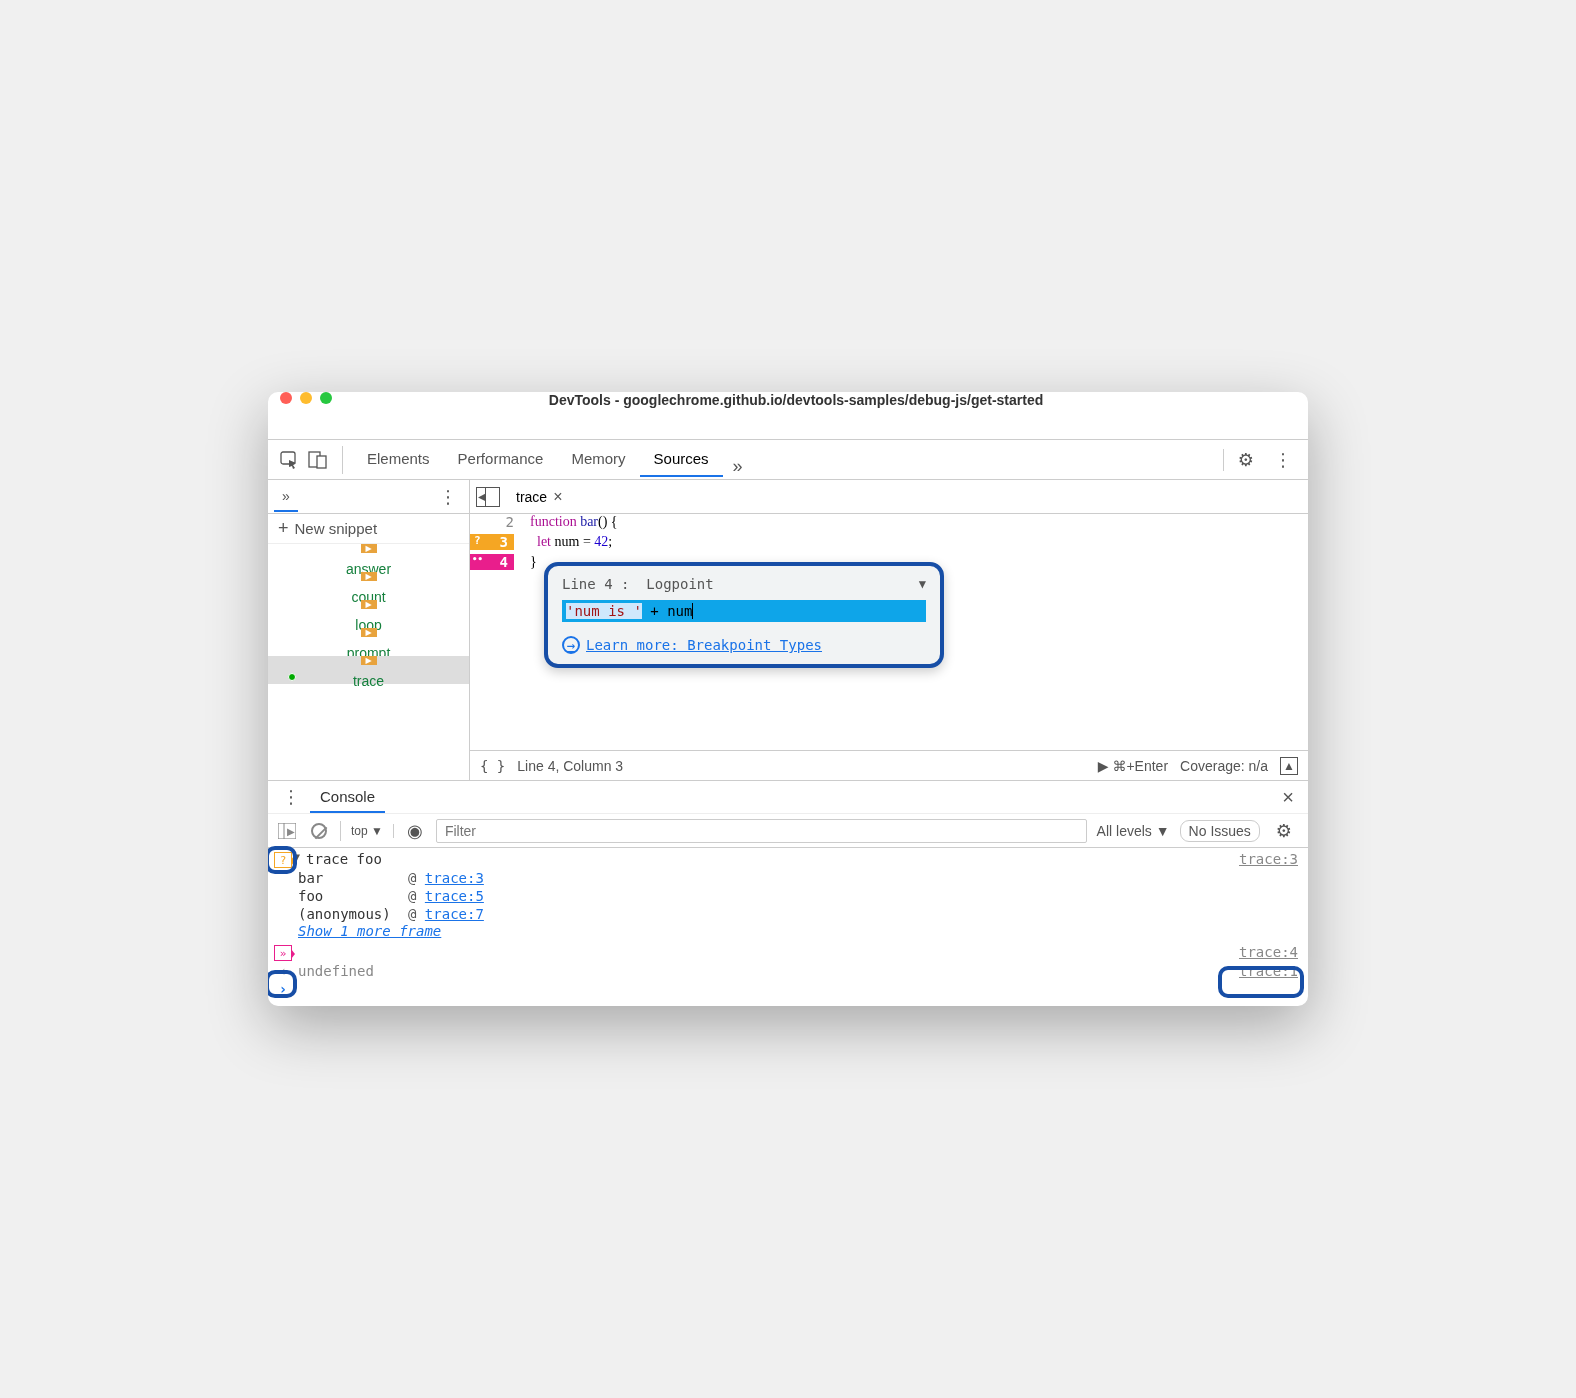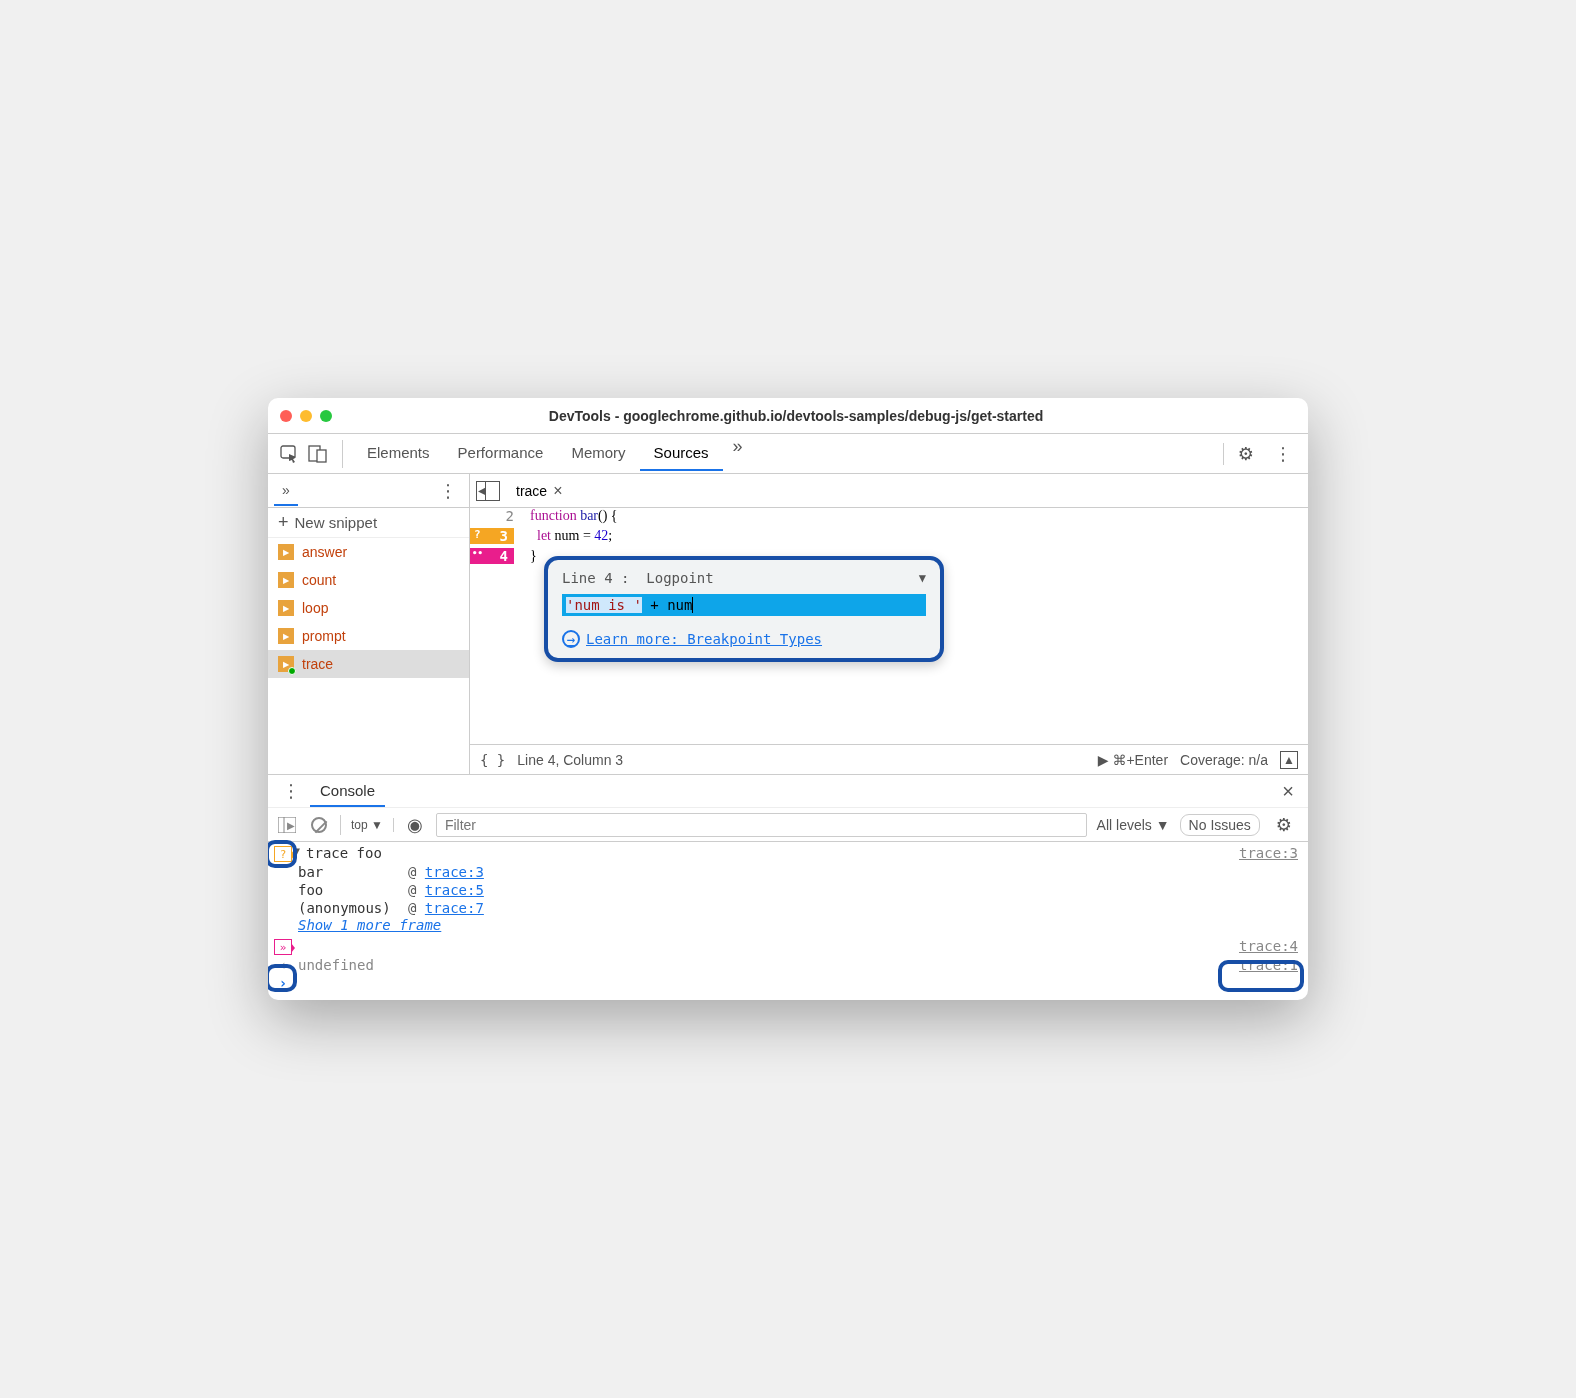--- a/index.html
+++ b/index.html
@@ -13,57 +13,56 @@
 }
 .window {
   width: 1040px;
   background: #fff;
   border-radius: 10px;
   box-shadow: 0 20px 60px rgba(0,0,0,.3);
   overflow: hidden;
   position: relative;
 }
 .titlebar {
-  height: 36px;
+  height: 48px;
   display: flex;
-  align-items: center;
   padding: 0 12px;
   border-bottom: 1px solid #ccc;
 }
 .traffic { display: flex; gap: 8px; }
 .tlight { width: 12px; height: 12px; border-radius: 50%; }
 .red { background: #ff5f57; }
 .yellow { background: #febc2e; }
 .green { background: #28c840; }
 .title { flex: 1; text-align: center; font-weight: 600; font-size: 14px; color: #333; margin-left: -36px;}
 .tabbar {
   height: 40px;
   display: flex;
   align-items: center;
   border-bottom: 1px solid #ccc;
   padding: 0 8px;
   gap: 4px;
 }
 .iconbtn { width: 28px; height: 28px; display: flex; align-items: center; justify-content: center; color: #555; cursor: pointer; }
 .device-icons { display: flex; gap: 0; border-right: 1px solid #ccc; padding-right:10px; margin-right:6px;}
-.tabs { display: flex; align-items: flex-start; gap: 0; }
+.tabs { display: flex; align-items: flex-end; gap: 0; }
 .tab { padding: 8px 14px; font-size: 15px; color: #555; cursor: pointer; border-bottom: 2px solid transparent; }
 .tab.active { color: #000; border-bottom-color: #1a73e8; }
 .more-tabs { padding: 0 10px; color: #555; font-size:18px;}
 .spacer { flex: 1; }
 .gear, .kebab { font-size: 18px; color: #555; padding: 0 8px; cursor:pointer; }
 .gear { border-left: 1px solid #ccc; padding-left:14px;}
 .body-split { display: flex; height: 300px; }
 .sidebar { width: 202px; border-right: 1px solid #ccc; display: flex; flex-direction: column; }
 .sidebar-head { height: 34px; display: flex; align-items: center; padding: 0 6px; border-bottom: 1px solid #ccc; }
 .sidebar-chev { color:#555; font-size:14px; border-bottom:2px solid #1a73e8; padding:6px 8px; margin-bottom:-1px;}
 .sidebar-kebab { margin-left: auto; color: #555; font-size:18px; padding:0 6px;}
 .new-snippet { height: 30px; display: flex; align-items: center; padding: 0 10px; color: #555; font-size: 15px; border-bottom: 1px solid #eee; cursor:pointer;}
 .new-snippet .plus { margin-right: 6px; font-size:18px; font-weight:300;}
-.snip-item { height: 28px; display: flex; align-items: center; padding: 0 10px; font-size: 14px; gap: 8px; color:#c2410c; cursor:pointer; position:relative;}
+.snip-item { height: 28px; display: flex; align-items: center; padding: 0 10px; font-size: 14px; gap: 8px; color:#15803d; cursor:pointer; position:relative;flex-direction:column;}
 .snip-item.active { background: #ddd; }
 .snip-icon { width: 16px; height: 16px; background: #e8a33d; position: relative; font-size:10px; color:#fff; display:flex; align-items:center; justify-content:center;}
 .snip-icon::before { content: '▶'; font-size:8px;}
 .snip-dot { width:8px; height:8px; background:#0a0; border-radius:50%; border:1px solid #fff; position:absolute; left:20px; bottom:3px;}
 .editor-col { flex: 1; display: flex; flex-direction: column; }
 .editor-tabs { height: 34px; display: flex; align-items: center; padding: 0 4px; border-bottom: 1px solid #ccc; gap:8px;}
 .panel-toggle { width:24px; height:20px; border:1px solid #555; position:relative; display:flex;}
 .panel-toggle::before { content:''; width:8px; background:transparent; border-right:1px solid #555;}
 .panel-toggle-tri { position:absolute; left:1px; top:3px; font-size:10px; color:#555;}
 .ed-tab { padding: 0 6px; font-size: 14px; display:flex; align-items:center; gap:6px;}

